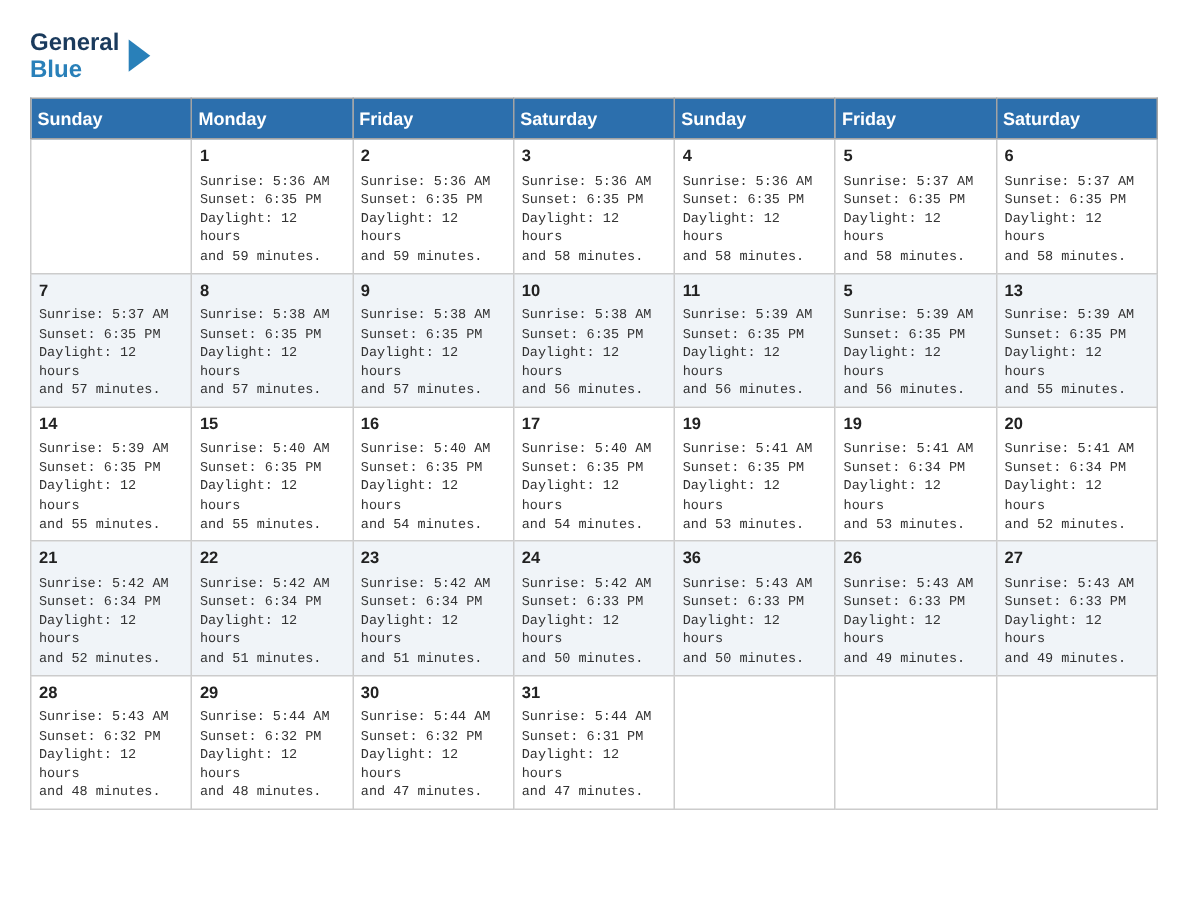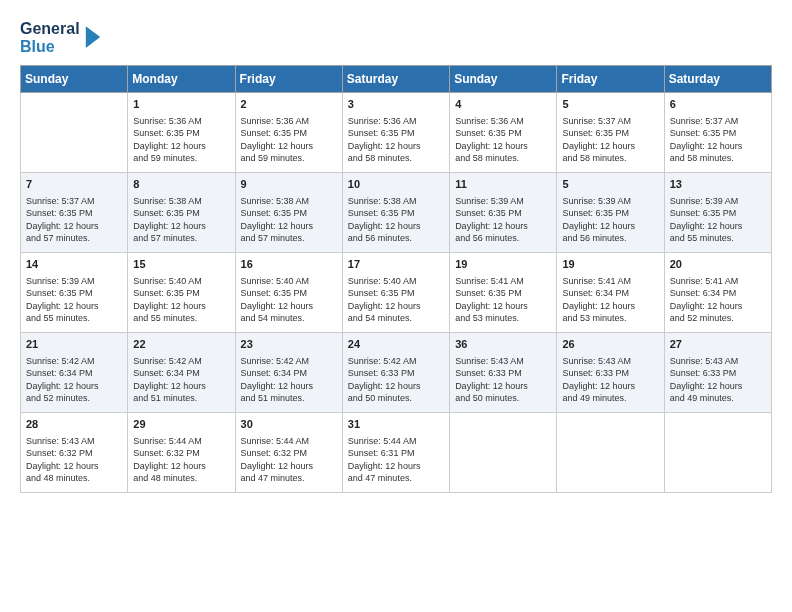--- a/index.html
+++ b/index.html
@@ -65,20 +65,21 @@
     }
     .day-num {
       font-size: 11px;
       font-weight: bold;
       display: block;
       margin-bottom: 2px;
     }
     .cell-content {
       font-size: 9px;
       color: #333;
+      font-family: Liberation Mono, monospace;
     }
   </style>
 </head>
 <body>
 
 <div class="header">
   <div class="logo">
       <div style="display: flex; flex-direction: column; line-height: 1.1; font-size: 16px; font-weight: bold;">
         <span style="color: rgb(26, 58, 92);">General</span>
         <span style="color: rgb(41, 128, 185);">Blue</span>

